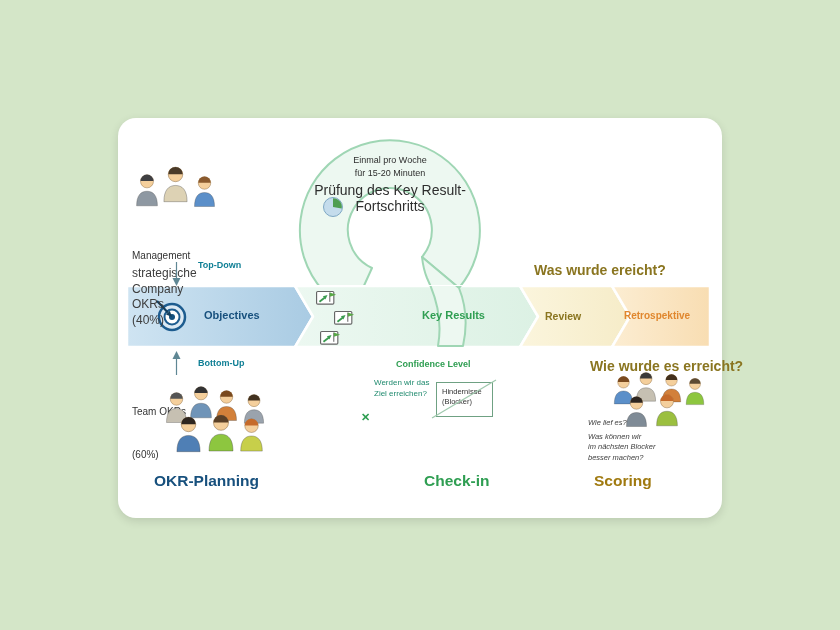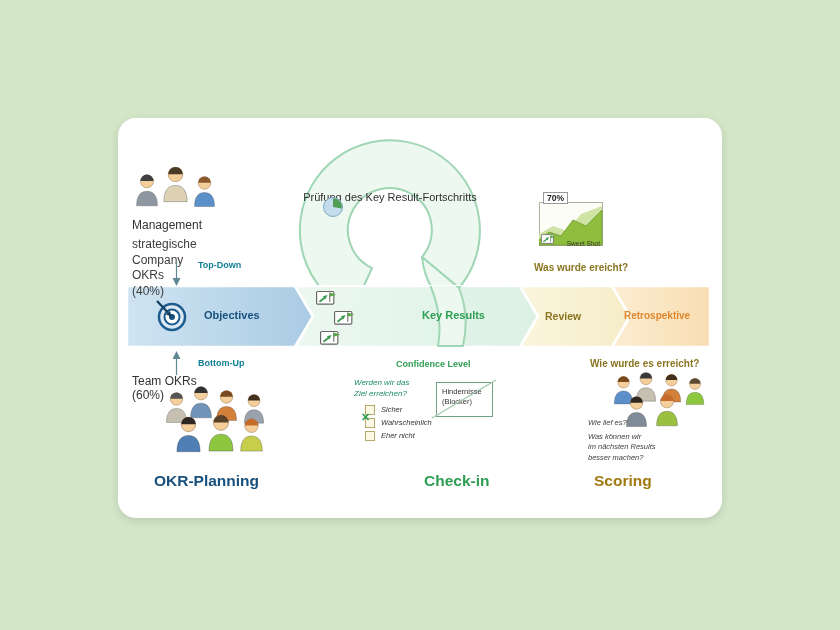--- a/index.html
+++ b/index.html
@@ -5,25 +5,25 @@
   html,body{margin:0;padding:0;}
   .stage{position:relative;width:840px;height:630px;background:#d4e6c8;font-family:"Liberation Sans",sans-serif;overflow:hidden;}
   .card{position:absolute;left:118px;top:118px;width:604px;height:400px;background:#fff;border-radius:18px;box-shadow:0 3px 10px rgba(0,0,0,0.12);}
   .abs{position:absolute;}
   .band-label{font-weight:bold;font-size:11px;z-index:6;white-space:nowrap;text-align:right;}
   .lbl-navy{color:#17507d;}
   .lbl-green{color:#2f9e52;padding-left:48px;}
   .lbl-olive{color:#8a7520;}
   .lbl-orange{color:#e0872e;}
   .teal-label{color:#0f7f95;font-weight:bold;font-size:9px;z-index:7;white-space:nowrap;}
-  .small-dark{color:#333;font-size:12px;z-index:7;}
+  .small-dark{color:#333;font-size:10px;z-index:7;margin-top:32px;}
   .tiny-dark{color:#3d3d3d;font-size:12px;line-height:1.3;z-index:7;}
   .loop-text{color:#2e2e2e;text-align:center;z-index:7;}
-  .olive-q{color:#8a7520;font-weight:bold;font-size:10px;z-index:7;white-space:nowrap;}
-  .italic-q{color:#1f8a6e;font-style:italic;font-size:8px;line-height:1.35;z-index:7;}
+  .olive-q{color:#8a7520;font-weight:bold;font-size:14px;z-index:7;white-space:nowrap;}
+  .italic-q{color:#1f8a6e;font-size:8px;line-height:1.35;z-index:7;margin-left:20px;}
   .reflect{color:#3d3d3d;font-style:italic;font-size:7.5px;line-height:1.4;text-align:left;z-index:8;}
   .section-title{font-weight:bold;font-size:15.5px;z-index:7;white-space:nowrap;margin-left:8px;}
   .opt-row{display:flex;align-items:center;height:13px;}
   .opt-box{width:8px;height:8px;border:1px solid #b3a96e;background:#fbf8e6;margin-right:6px;flex:none;}
   .opt-label{font-size:7.5px;font-style:italic;color:#333;white-space:nowrap;}
   .check-glyph{color:#2f9e52;font-weight:bold;font-size:11px;line-height:1;z-index:9;}
   .blocker-box{width:57px;height:35px;border:1px solid #6fa183;background:#fff;box-sizing:border-box;padding:4px 0 0 5px;font-size:7.5px;color:#333;line-height:1.35;z-index:8;}
   .sweetshot{width:64px;height:58px;z-index:7;}
   .ss-pct{position:absolute;left:4px;top:0;background:#fff;border:1px solid #999;padding:0 3px;font-size:8.5px;font-weight:bold;color:#222;z-index:3;}
   .ss-label{position:absolute;right:3px;bottom:3px;font-size:6.5px;color:#33381f;z-index:3;}
@@ -98,39 +98,31 @@
       <line x1="5" y1="5" x2="15.9" y2="16.6" stroke="#143f5e" stroke-width="2.2"></line>
       <polygon points="20,21 14,18.4 17.8,14.8" fill="#143f5e"></polygon>
     </svg>
 
     <svg class="abs" style="left:196px;top:170px;z-index:7" width="46" height="60" viewBox="0 0 46 60">
       <use href="#kricon" transform="translate(2,0) scale(1.15)"></use>
       <use href="#kricon" transform="translate(20,20) scale(1.15)"></use>
       <use href="#kricon" transform="translate(6,40) scale(1.15)"></use>
     </svg>
 
-    <div class="abs loop-text" style="left:182px;top:73px;width:180px;font-size:11px">Prüfung des Key Result-Fortschritts</div>
+    <div class="abs loop-text" style="left:192px;top:36px;width:160px;font-size:9px;line-height:1.45">
+      <div>Einmal pro Woche</div>
+      <div>für 15-20 Minuten</div>
+    </div>
+    <div class="abs loop-text" style="left:182px;top:64px;width:180px;font-size:14px">Prüfung des Key Result-Fortschritts</div>
 
     <svg class="abs" style="left:204px;top:78px;z-index:7" width="22" height="22" viewBox="0 0 22 22">
       <circle cx="11" cy="11" r="9.5" fill="#c4dcec" stroke="#7fa8c4" stroke-width="1"></circle>
       <path d="M11,11 L11,2.2 A8.8,8.8 0 0 1 19.7,12.5 Z" fill="#4f9e52"></path>
     </svg>
 
-    <div class="abs sweetshot" style="left:421px;top:74px">
-      <span class="ss-pct">70%</span>
-      <svg class="abs" style="left:0;top:10px" width="64" height="44" viewBox="0 0 64 44">
-        <rect x="0.5" y="0.5" width="63" height="43" fill="#fdfdf8" stroke="#b0b0a0"></rect>
-        <polygon points="0,32 14,24 28,29 42,12 63,4 63,43 0,43" fill="#cfe3a4"></polygon>
-        <polygon points="0,38 10,30 22,34 34,18 47,24 63,8 63,43 0,43" fill="#8fbe3f" stroke="#6a9a2f" stroke-width="0.8"></polygon>
-      </svg>
-      <svg class="abs" style="left:2px;top:40px;z-index:3" width="16" height="14" viewBox="0 0 20 17">
-        <use href="#kricon"></use>
-      </svg>
-      <span class="ss-label">Sweet Shot</span>
-    </div>
     <div class="abs olive-q" style="left:416px;top:144px">Was wurde ereicht?</div>
 
     <svg class="abs" style="left:14px;top:40px;z-index:7" width="92" height="58" viewBox="0 0 92 58">
       <use href="#person" transform="translate(2,14) scale(1.3)" style="--body:#8e98a2;--hair:#3f3f42"></use>
       <use href="#person" transform="translate(60,16) scale(1.25)" style="--body:#5b8fc9;--hair:#8a5a2e"></use>
       <use href="#person" transform="translate(29,6) scale(1.45)" style="--body:#ddd2b4;--hair:#4a3a28"></use>
     </svg>
     <div class="abs" style="left:14px;top:100px;width:52px;z-index:7">
       <div class="small-dark" style="margin-bottom:5px">Management</div>
       <div class="tiny-dark">strategische Company OKRs (40%)</div>
@@ -158,34 +150,20 @@
       <use href="#person" transform="translate(12,30) scale(1.45)" style="--body:#4f7fb5;--hair:#2e2620"></use>
       <use href="#person" transform="translate(44,28) scale(1.5)" style="--body:#8dc63f;--hair:#5a4027"></use>
       <use href="#person" transform="translate(76,32) scale(1.35)" style="--body:#c7cf4a;--hair:#c56a2a"></use>
     </svg>
 
     <div class="abs lbl-green" style="left:230px;top:241px;width:115px;text-align:left;font-weight:bold;font-size:9px;z-index:7">Confidence Level</div>
     <div class="abs italic-q" style="left:236px;top:260px">
       <div>Werden wir das</div>
       <div>Ziel erreichen?</div>
     </div>
-    <div class="abs" style="left:247px;top:285px;z-index:7">
-      <div class="opt-row">
-        <span class="opt-box"></span>
-        <span class="opt-label">Sicher</span>
-      </div>
-      <div class="opt-row">
-        <span class="opt-box"></span>
-        <span class="opt-label">Wahrscheinlich</span>
-      </div>
-      <div class="opt-row">
-        <span class="opt-box"></span>
-        <span class="opt-label">Eher nicht</span>
-      </div>
-    </div>
     <span class="abs check-glyph" style="left:243px;top:294px">✕</span>
 
     <div class="abs blocker-box" style="left:318px;top:264px">
       <div>Hindernisse</div>
       <div>(Blocker)</div>
     </div>
     <svg class="abs" style="left:310px;top:258px;z-index:9" width="72" height="46" viewBox="0 0 72 46">
       <line x1="4" y1="42" x2="68" y2="4" stroke="#9fc9ad" stroke-width="1.3"></line>
     </svg>
 
@@ -194,21 +172,21 @@
       <use href="#person" transform="translate(2,4) scale(1.15)" style="--body:#5b8fc9;--hair:#7a4a1f"></use>
       <use href="#person" transform="translate(24,0) scale(1.2)" style="--body:#c6c0b2;--hair:#3a3a3a"></use>
       <use href="#person" transform="translate(50,2) scale(1.15)" style="--body:#d2803a;--hair:#43301c"></use>
       <use href="#person" transform="translate(74,6) scale(1.1)" style="--body:#8dc63f;--hair:#5d4a33"></use>
       <use href="#person" transform="translate(14,24) scale(1.25)" style="--body:#7f8b96;--hair:#2e2620"></use>
       <use href="#person" transform="translate(44,22) scale(1.3)" style="--body:#9bbf3f;--hair:#c56a2a"></use>
     </svg>
     <div class="abs reflect" style="left:470px;top:300px;width:112px">
       <div style="margin-bottom:3px">Wie lief es?</div>
       <div>Was können wir</div>
-      <div>im nächsten Results</div>
+      <div>im nächsten Blocker</div>
       <div>besser machen?</div>
     </div>
 
     <div class="abs section-title lbl-navy" style="left:28px;top:354px">OKR-Planning</div>
     <div class="abs section-title lbl-green" style="left:250px;top:354px">Check-in</div>
     <div class="abs section-title" style="left:468px;top:354px;color:#a07a10">Scoring</div>
 
   </div>
 </div>
 

